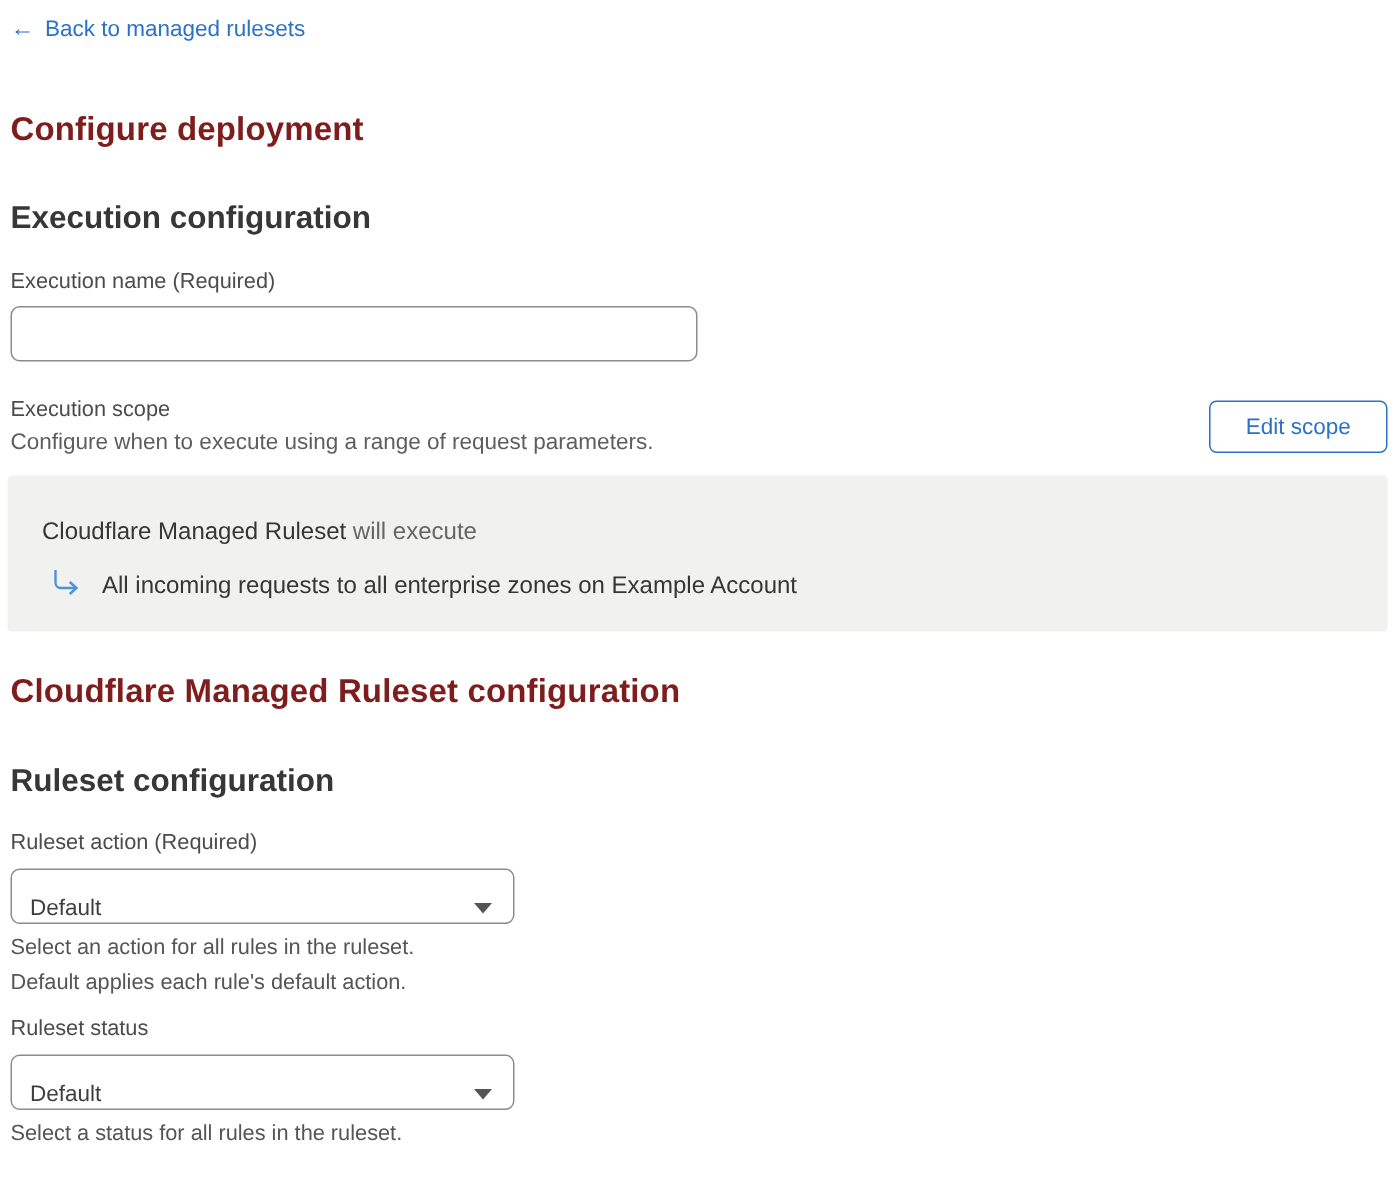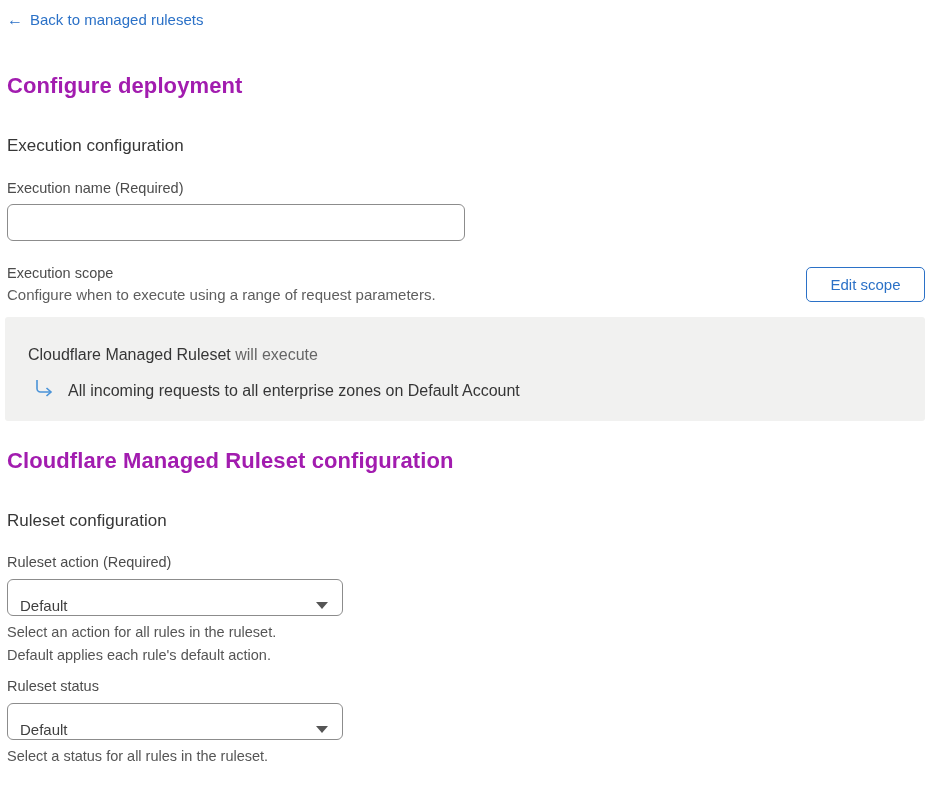--- a/index.html
+++ b/index.html
@@ -17,27 +17,27 @@
   
   .back-link {
     display: inline-flex; align-items: center; gap: 7px;
     color: #2b71c7; text-decoration: none;
     font-size: 15px; line-height: 20px;
     cursor: pointer;
   }
   .back-link .arrow { font-size: 16px; }
   
   .h1 {
-    font-size: 22px; font-weight: 700; color: #a21caf;
+    font-size: 22px; font-weight: 700; color: #7f1d1d;
     line-height: 28px; letter-spacing: 0.1px;
   }
   .h1.first { margin-top: 42px; }
   .h1.second { margin-top: 26px; }
   .h2 {
-    font-size: 17px; font-weight: 400; color: #373737;
+    font-size: 21px; font-weight: 700; color: #373737;
     line-height: 20px;
   }
   .field-label {
     font-size: 14.5px; color: #4c4c4c; line-height: 18px;
   }
   .muted { color: #5e5e5e; }
   
   .text-input {
     display: block;
     margin-top: 7px;
@@ -139,21 +139,21 @@
     <div class="summary-line1">
       <span>Cloudflare Managed Ruleset</span><span class="muted"> will execute</span>
     </div>
     <div class="summary-line2">
       <span class="branch-icon">
         <svg width="22" height="20" viewBox="0 0 22 20" fill="none" xmlns="http://www.w3.org/2000/svg">
           <path d="M4 1 v8.5 a3.5 3.5 0 0 0 3.5 3.5 H17" stroke="#4a93d8" stroke-width="1.6" fill="none"></path>
           <path d="M13.5 9 L18 13 L13.5 17" stroke="#4a93d8" stroke-width="1.6" fill="none"></path>
         </svg>
       </span>
-      <span>All incoming requests to all enterprise zones on Default Account</span>
+      <span>All incoming requests to all enterprise zones on Example Account</span>
     </div>
   </div>
 
   <div class="h1 second">Cloudflare Managed Ruleset configuration</div>
 
   <div class="h2 mt-36">Ruleset configuration</div>
 
   <div class="field-label mt-22">Ruleset action (Required)</div>
   <div class="select-box">
     <span>Default</span>

